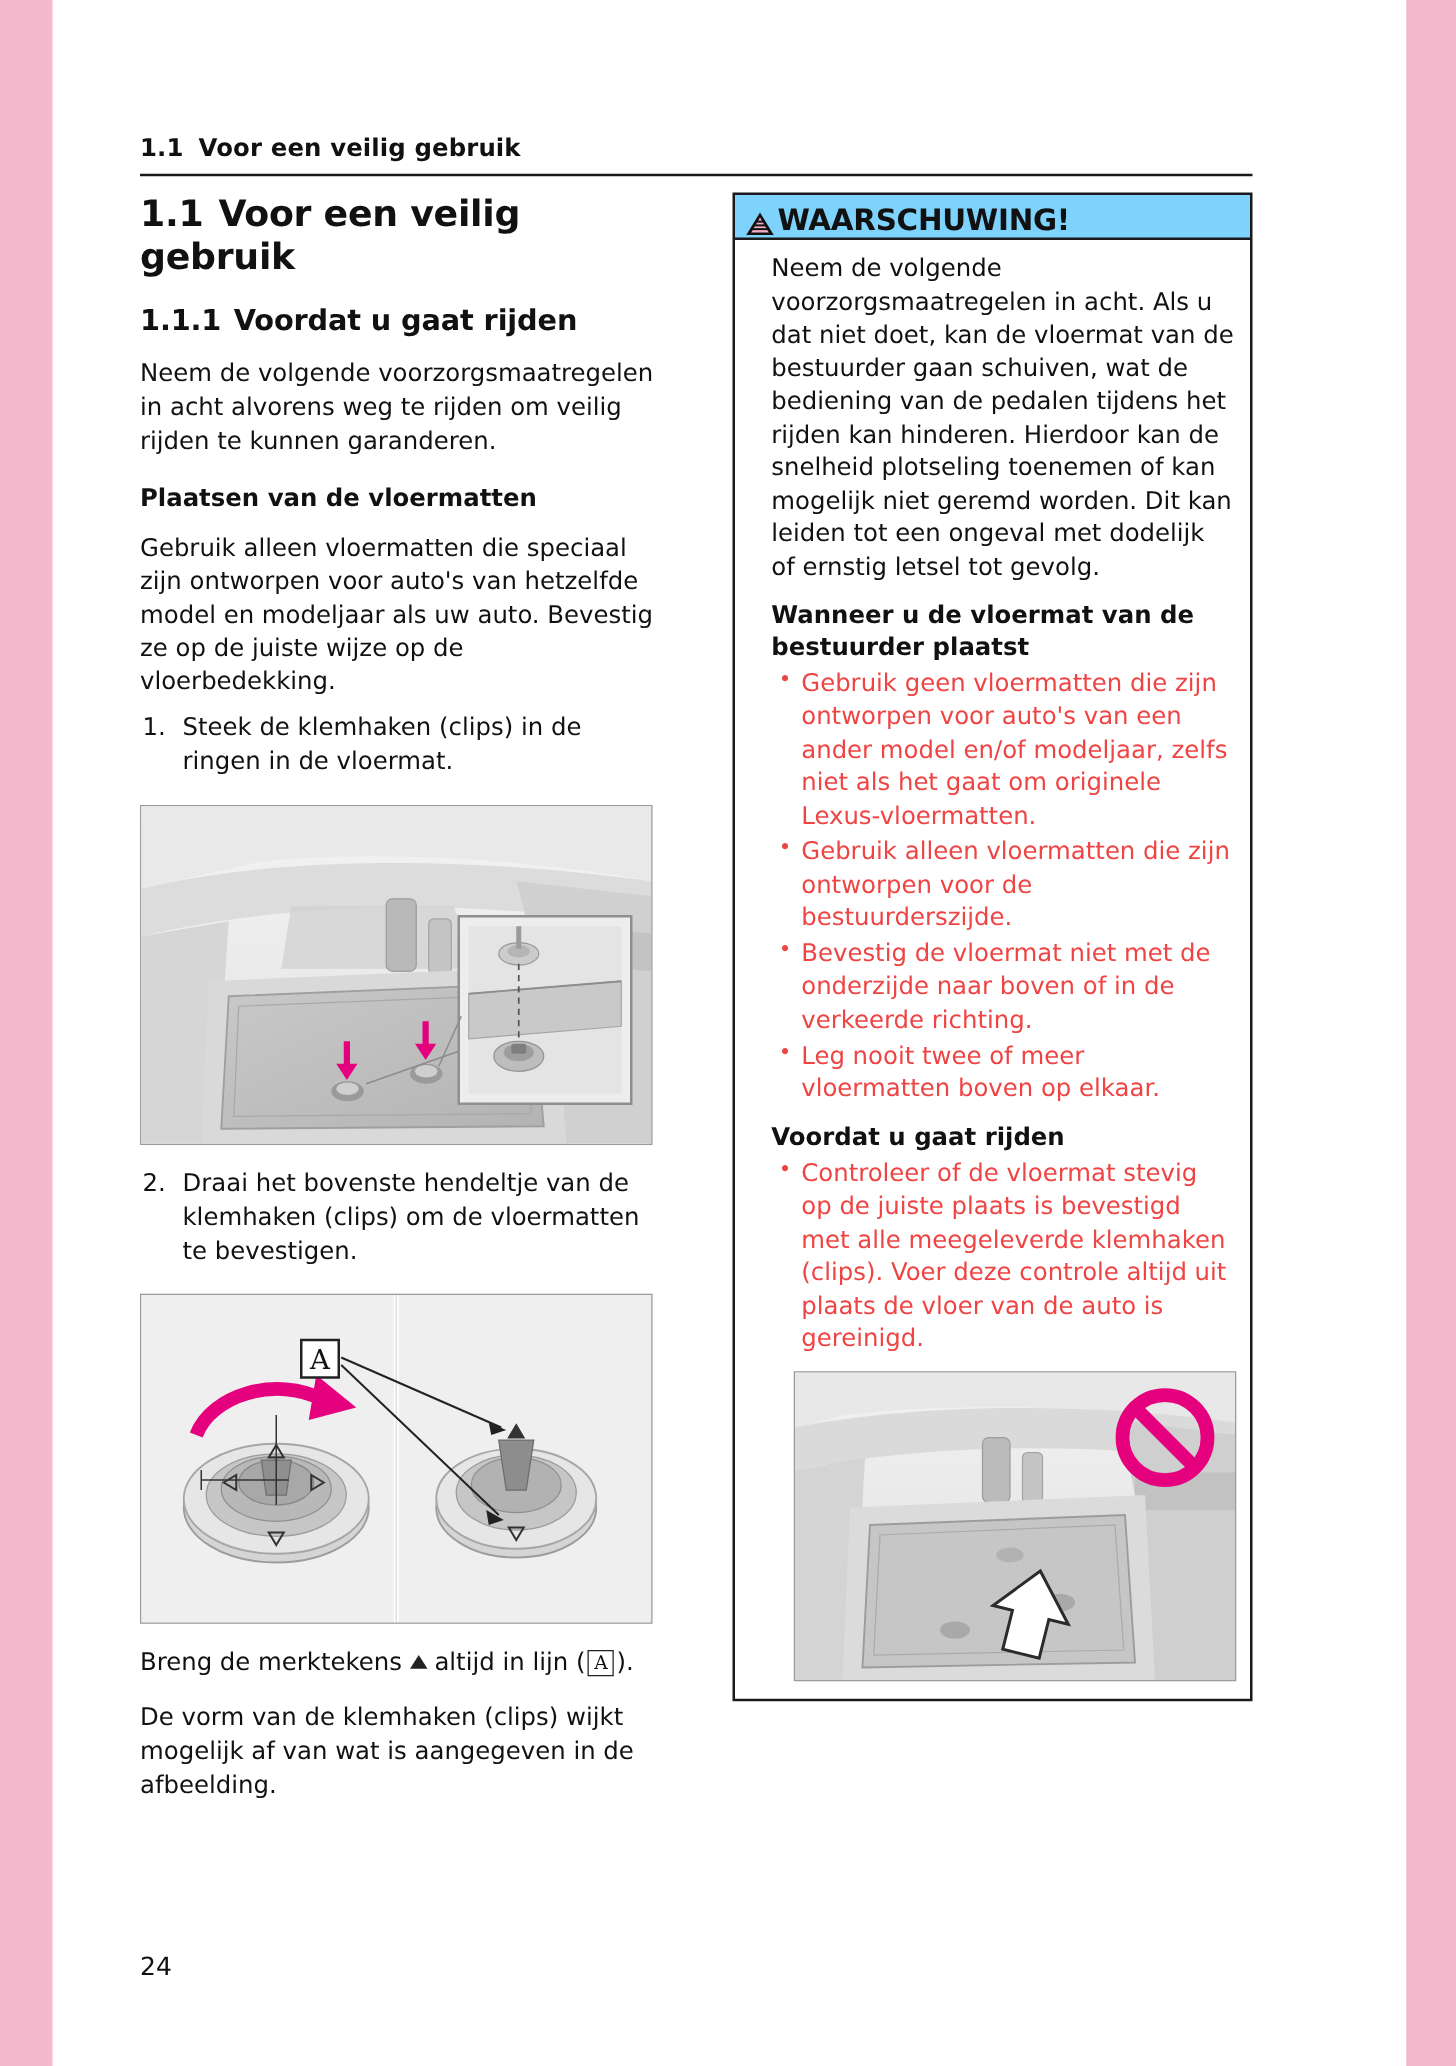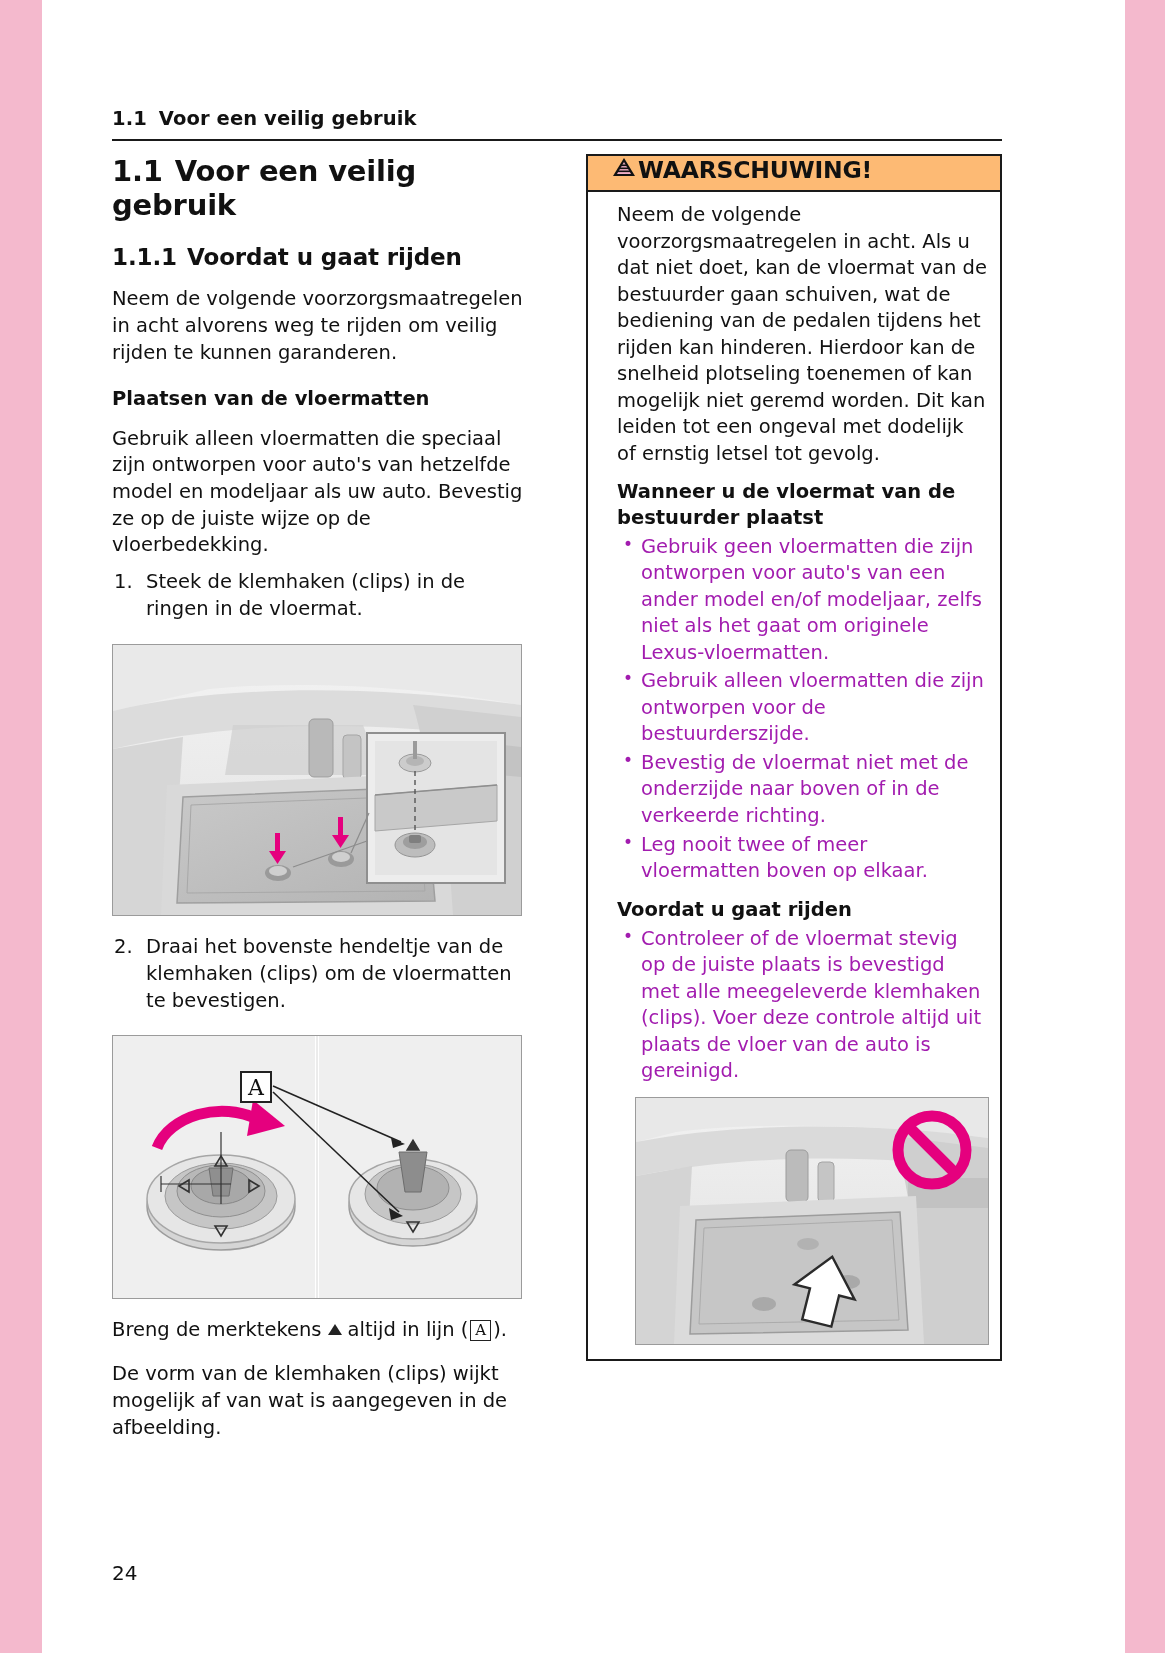--- a/index.html
+++ b/index.html
@@ -154,26 +154,26 @@
     position: absolute;
     left: 474px;
     top: 142px;
     width: 416px;
   }
   .warn-box {
     border: 2px solid #1a1a1a;
     background: #fff;
   }
   .warn-head {
-    background: #fdba74;
+    background: #7dd3fc;
     border-bottom: 2px solid #1a1a1a;
     height: 36px;
     display: flex;
-    align-items: flex-start;
-    padding-left: 24px;
+    align-items: flex-end;
+    padding-left: 8px;
     box-sizing: border-box;
   }
   .warn-head .warn-title {
     font-size: 23.5px;
     font-weight: bold;
     color: #111;
     letter-spacing: -0.2px;
   }
   .warn-icon {
     width: 24px; height: 22px;
@@ -199,21 +199,21 @@
   ul.bullets {
     margin: 4px 0 0 0;
     padding: 0;
     list-style: none;
   }
   ul.bullets li {
     position: relative;
     padding-left: 24px;
     font-size: 19.5px;
     line-height: 1.36;
-    color: #a21caf;
+    color: #ef4444;
     margin-top: 2px;
   }
   ul.bullets li::before {
     content: "•";
     position: absolute;
     left: 6px;
     top: -1px;
     font-size: 17px;
   }
   .fig3 {

